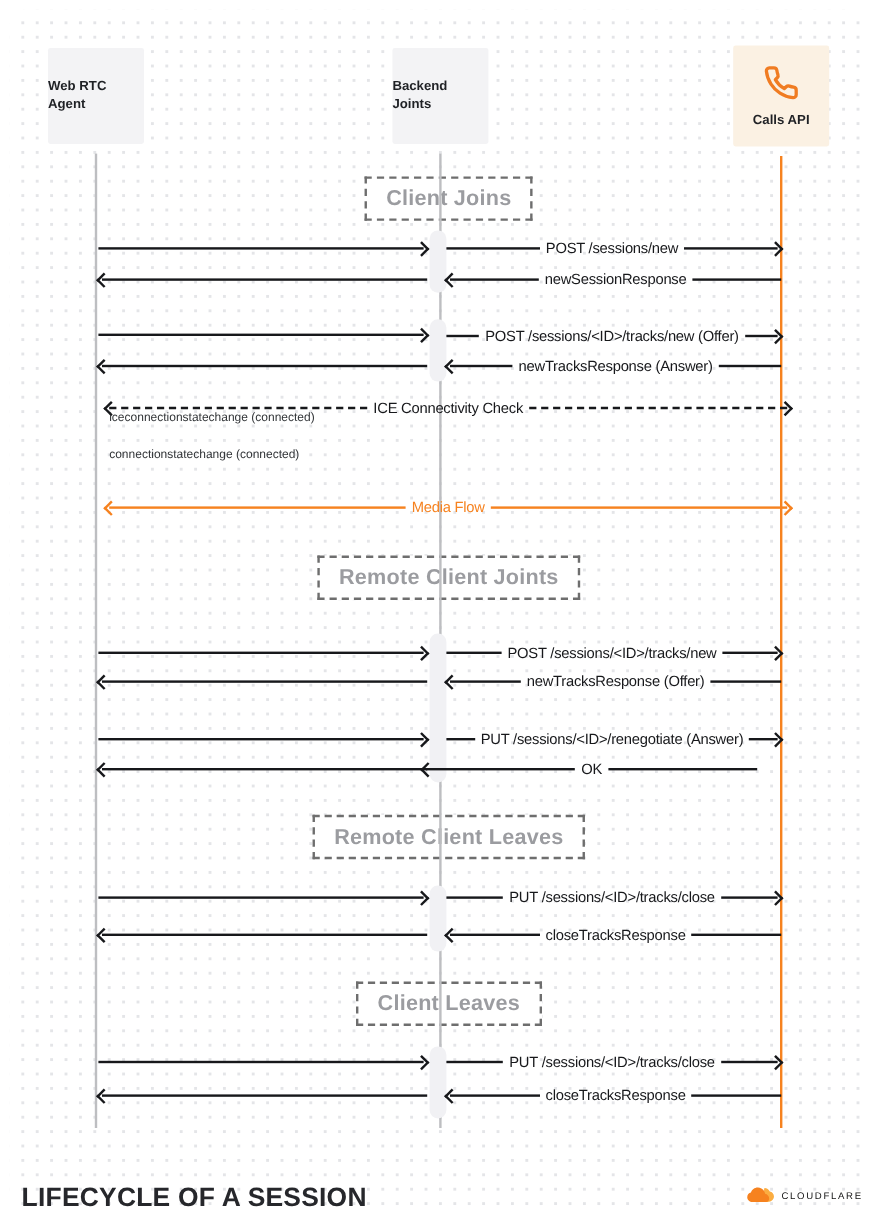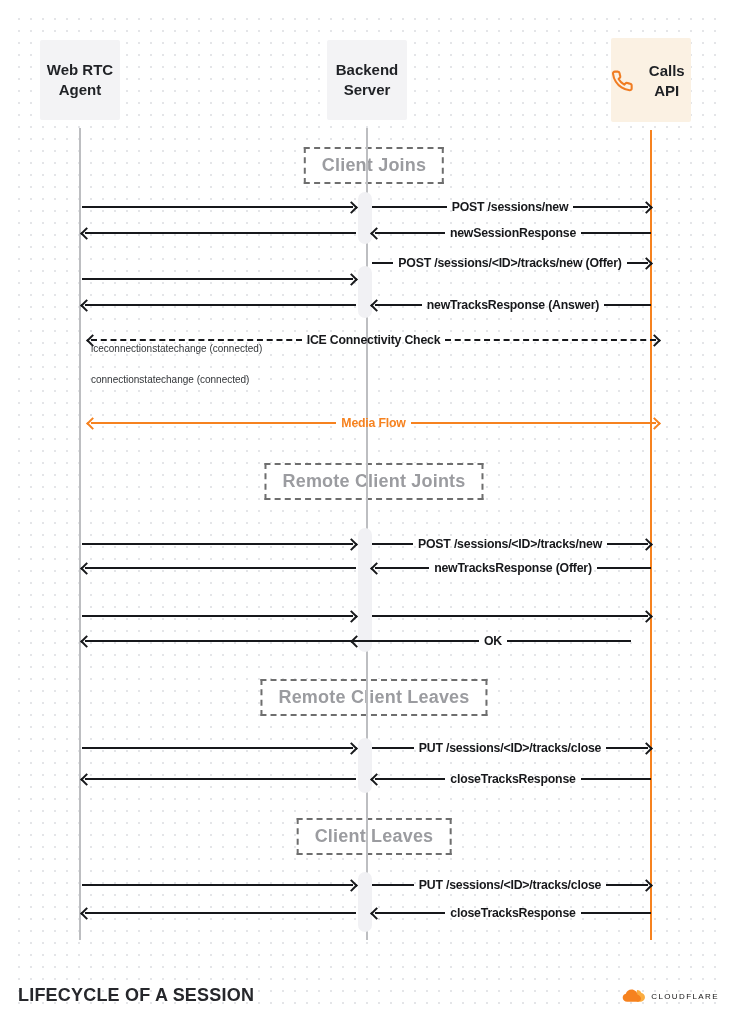--- a/index.html
+++ b/index.html
@@ -8,48 +8,48 @@
     font-family:"Liberation Sans", sans-serif;background:#ffffff;
   }
   #card{
     position:absolute;left:8px;top:8px;right:8px;bottom:6px;border-radius:14px;
     background-color:#ffffff;
     background-image:radial-gradient(circle,#e4e5e8 1.15px,transparent 1.15px);
     background-size:12px 12px;background-position:5px 5px;
   }
   
   .actor{position:absolute;width:80px;height:80px;background:#f3f3f5;border-radius:2px;
-    display:flex;align-items:center;justify-content:center;text-align:center;
-    font-weight:bold;font-size:15px;line-height:1.35;color:#1f2125;z-index:5;}
-  .actor.calls{height:84px;background:#fbf1e3;flex-direction:row;gap:9px;padding-top:2px;box-sizing:border-box;}
+    display:flex;align-items:center;justify-content:center;text-align:left;
+    font-weight:bold;font-size:11px;line-height:1.35;color:#1f2125;z-index:5;}
+  .actor.calls{height:84px;background:#fbf1e3;flex-direction:column;gap:9px;padding-top:2px;box-sizing:border-box;}
   
   .life{position:absolute;width:2px;top:120px;height:812px;background:#bdbec1;z-index:2;}
   .life.orange{background:#f6821f;top:122px;height:810px;}
   
   .bar{position:absolute;left:358px;width:14px;background:#f1f1f4;border-radius:7px;z-index:3;}
   
   .seg{position:absolute;height:14px;display:flex;align-items:center;color:#17181b;z-index:4;}
   .seg.L{left:82px;width:274px;}
   .seg.R{left:372px;width:279px;}
   .seg.full{left:80px;width:571px;}
   .seg.orange{color:#f6821f;justify-content:center;}
   .ln{flex:1 1 auto;height:2.5px;background:currentColor;min-width:0;}
   .ln.dash{height:0;background:none;border-top:2.6px dashed currentColor;}
   .chev{flex:none;width:9px;height:9px;border-top:2.5px solid currentColor;border-right:2.5px solid currentColor;box-sizing:border-box;}
   .chev.r{transform:rotate(45deg);margin-left:-6px;}
   .chev.l{transform:rotate(-135deg);margin-right:-6px;}
-  .lbl{flex:0 1 auto;font-weight:bold;font-size:12.3px;letter-spacing:-0.2px;padding:0 5px;white-space:nowrap;overflow:hidden;}
+  .lbl{flex:0 1 auto;font-weight:normal;font-size:12.3px;letter-spacing:-0.2px;padding:0 5px;white-space:nowrap;overflow:hidden;}
   .note{position:absolute;font-size:10px;color:#333639;z-index:4;white-space:nowrap;text-align:right;}
   
   .phase{position:absolute;left:366px;transform:translateX(-50%);background:#ffffff;
     border:2px dashed #6e6e6e;color:#9b9ca0;font-weight:bold;font-size:18px;
     padding:6px 13px;white-space:nowrap;z-index:1;letter-spacing:0.2px;}
   .phase .pl{position:relative;z-index:3;background:#ffffff;padding:0 3px;}
   
-  .title{position:absolute;left:18px;top:985px;font-size:18px;font-weight:bold;
+  .title{position:absolute;left:18px;top:985px;font-size:22px;font-weight:bold;
     letter-spacing:0.2px;color:#26272b;z-index:6;}
   .brand{position:absolute;right:13px;top:989px;display:flex;align-items:center;gap:3px;z-index:6;}
   .brand .bt{font-size:8px;font-weight:normal;letter-spacing:1.4px;color:#141414;}
   .phone-icon{display:block;}
 </style>
 </head>
 <body>
 
 <div id="stage">
   <div id="card">
@@ -66,21 +66,21 @@
     <div class="bar" style="left:350px;top:184px;height:52px"></div>
     <div class="bar" style="left:350px;top:258px;height:52px"></div>
     <div class="bar" style="left:350px;top:520px;height:124px"></div>
     <div class="bar" style="left:350px;top:730px;height:55px"></div>
     <div class="bar" style="left:350px;top:864px;height:60px"></div>
 
     <div class="actor" style="left:32px;top:32px">
       <span>Web RTC Agent</span>
     </div>
     <div class="actor" style="left:319px;top:32px">
-      <span>Backend Server</span>
+      <span>Backend Joints</span>
     </div>
     <div class="actor calls" style="left:603px;top:30px">
       <svg class="phone-icon" width="30" height="30" viewBox="0 0 24 24" fill="none" stroke="#f07c22" stroke-width="2.2" stroke-linecap="round" stroke-linejoin="round">
         <path d="M22 16.92v3a2 2 0 0 1-2.18 2 19.79 19.79 0 0 1-8.63-3.07 19.5 19.5 0 0 1-6-6 19.79 19.79 0 0 1-3.07-8.67A2 2 0 0 1 4.11 2h3a2 2 0 0 1 2 1.72 12.84 12.84 0 0 0 .7 2.81 2 2 0 0 1-.45 2.11L8.09 9.91a16 16 0 0 0 6 6l1.27-1.27a2 2 0 0 1 2.11-.45 12.84 12.84 0 0 0 2.81.7A2 2 0 0 1 22 16.92z"></path>
       </svg>
       <span>Calls API</span>
     </div>
 
     <div class="seg L" style="left:74px;top:192px">
         <div class="ln"></div>
@@ -101,21 +101,21 @@
         <span class="chev l"></span>
         <div class="ln"></div>
         <span class="lbl">newSessionResponse</span>
         <div class="ln"></div>
       </div>
 
     <div class="seg L" style="left:74px;top:264px">
         <div class="ln"></div>
         <span class="chev r"></span>
       </div>
-    <div class="seg R" style="left:364px;top:248px">
+    <div class="seg R" style="left:364px;top:265px">
         <div class="ln"></div>
         <span class="lbl">POST /sessions/&lt;ID&gt;/tracks/new (Offer)</span>
         <div class="ln"></div>
         <span class="chev r"></span>
       </div>
 
     <div class="seg L" style="left:74px;top:290px">
         <span class="chev l"></span>
         <div class="ln"></div>
       </div>
@@ -166,20 +166,21 @@
         <span class="lbl">newTracksResponse (Offer)</span>
         <div class="ln"></div>
       </div>
 
     <div class="seg L" style="left:74px;top:601px">
         <div class="ln"></div>
         <span class="chev r"></span>
       </div>
     <div class="seg R" style="left:364px;top:601px">
         <div class="ln"></div>
+        <span class="lbl">PUT /sessions/&lt;ID&gt;/renegotiate (Answer)</span>
         <div class="ln"></div>
         <span class="chev r"></span>
       </div>
 
     <div class="seg L" style="left:74px;top:626px">
         <span class="chev l"></span>
         <div class="ln"></div>
       </div>
     <div class="seg R" style="left:344px;top:626px">
         <span class="chev l"></span>

